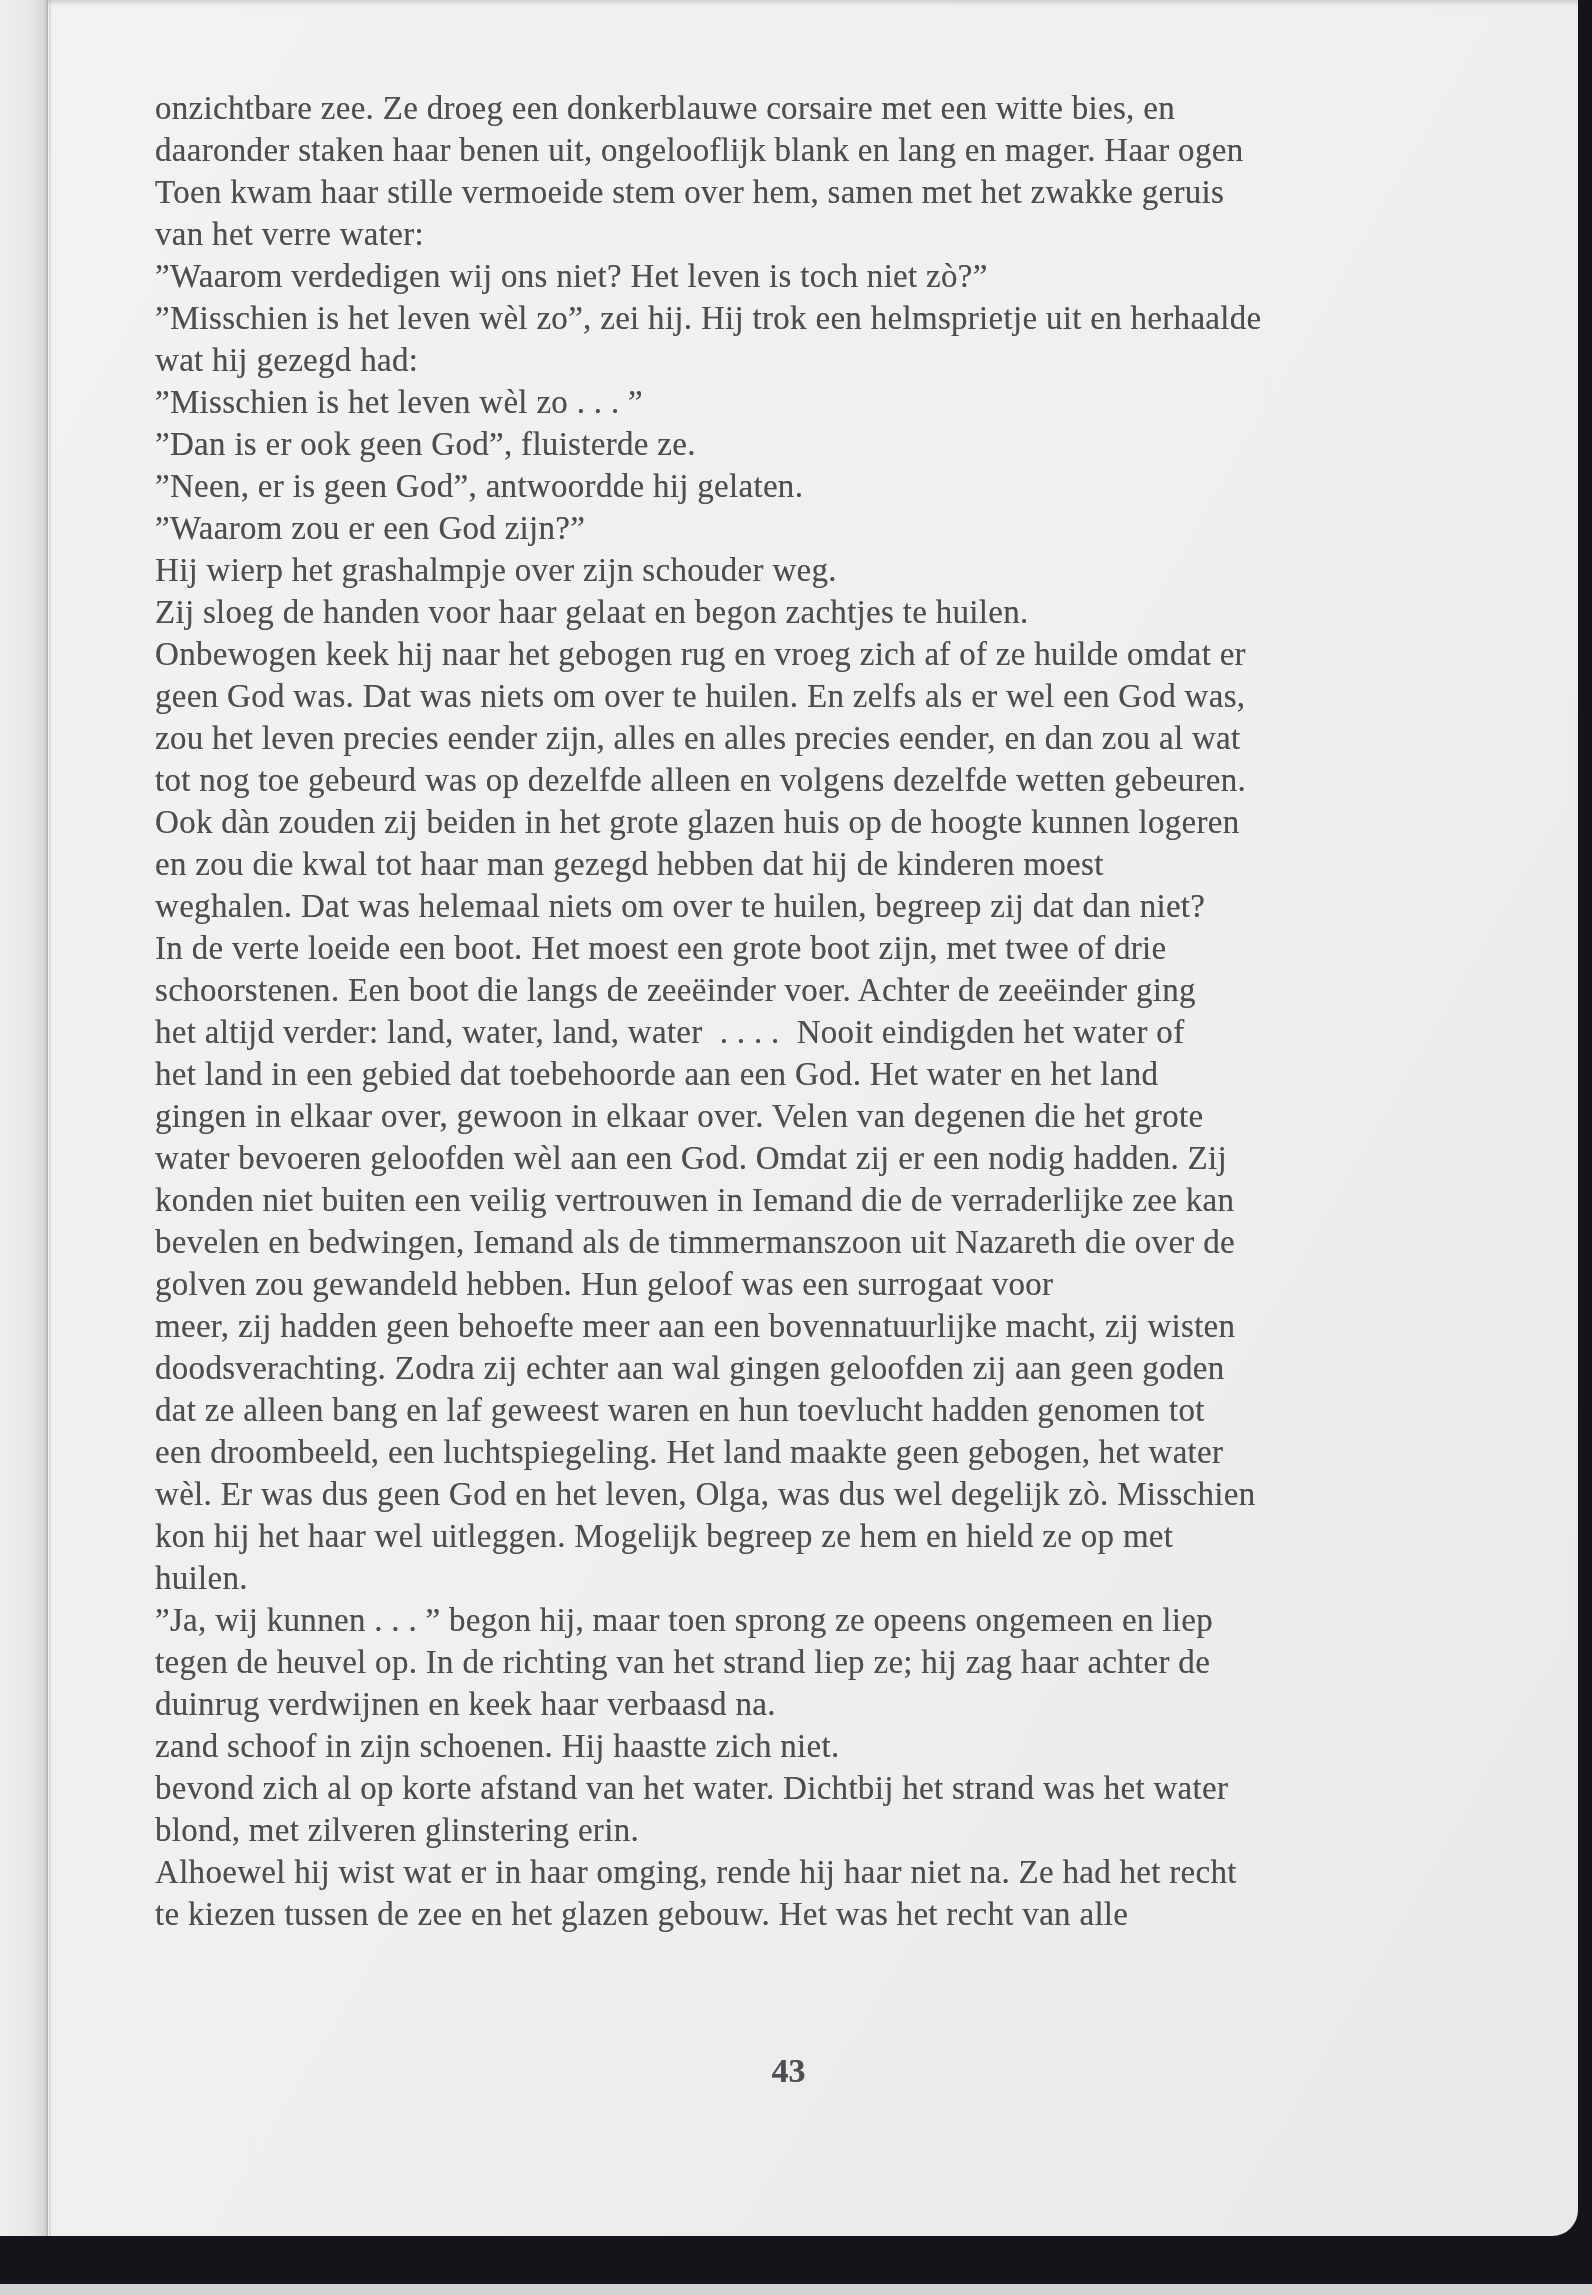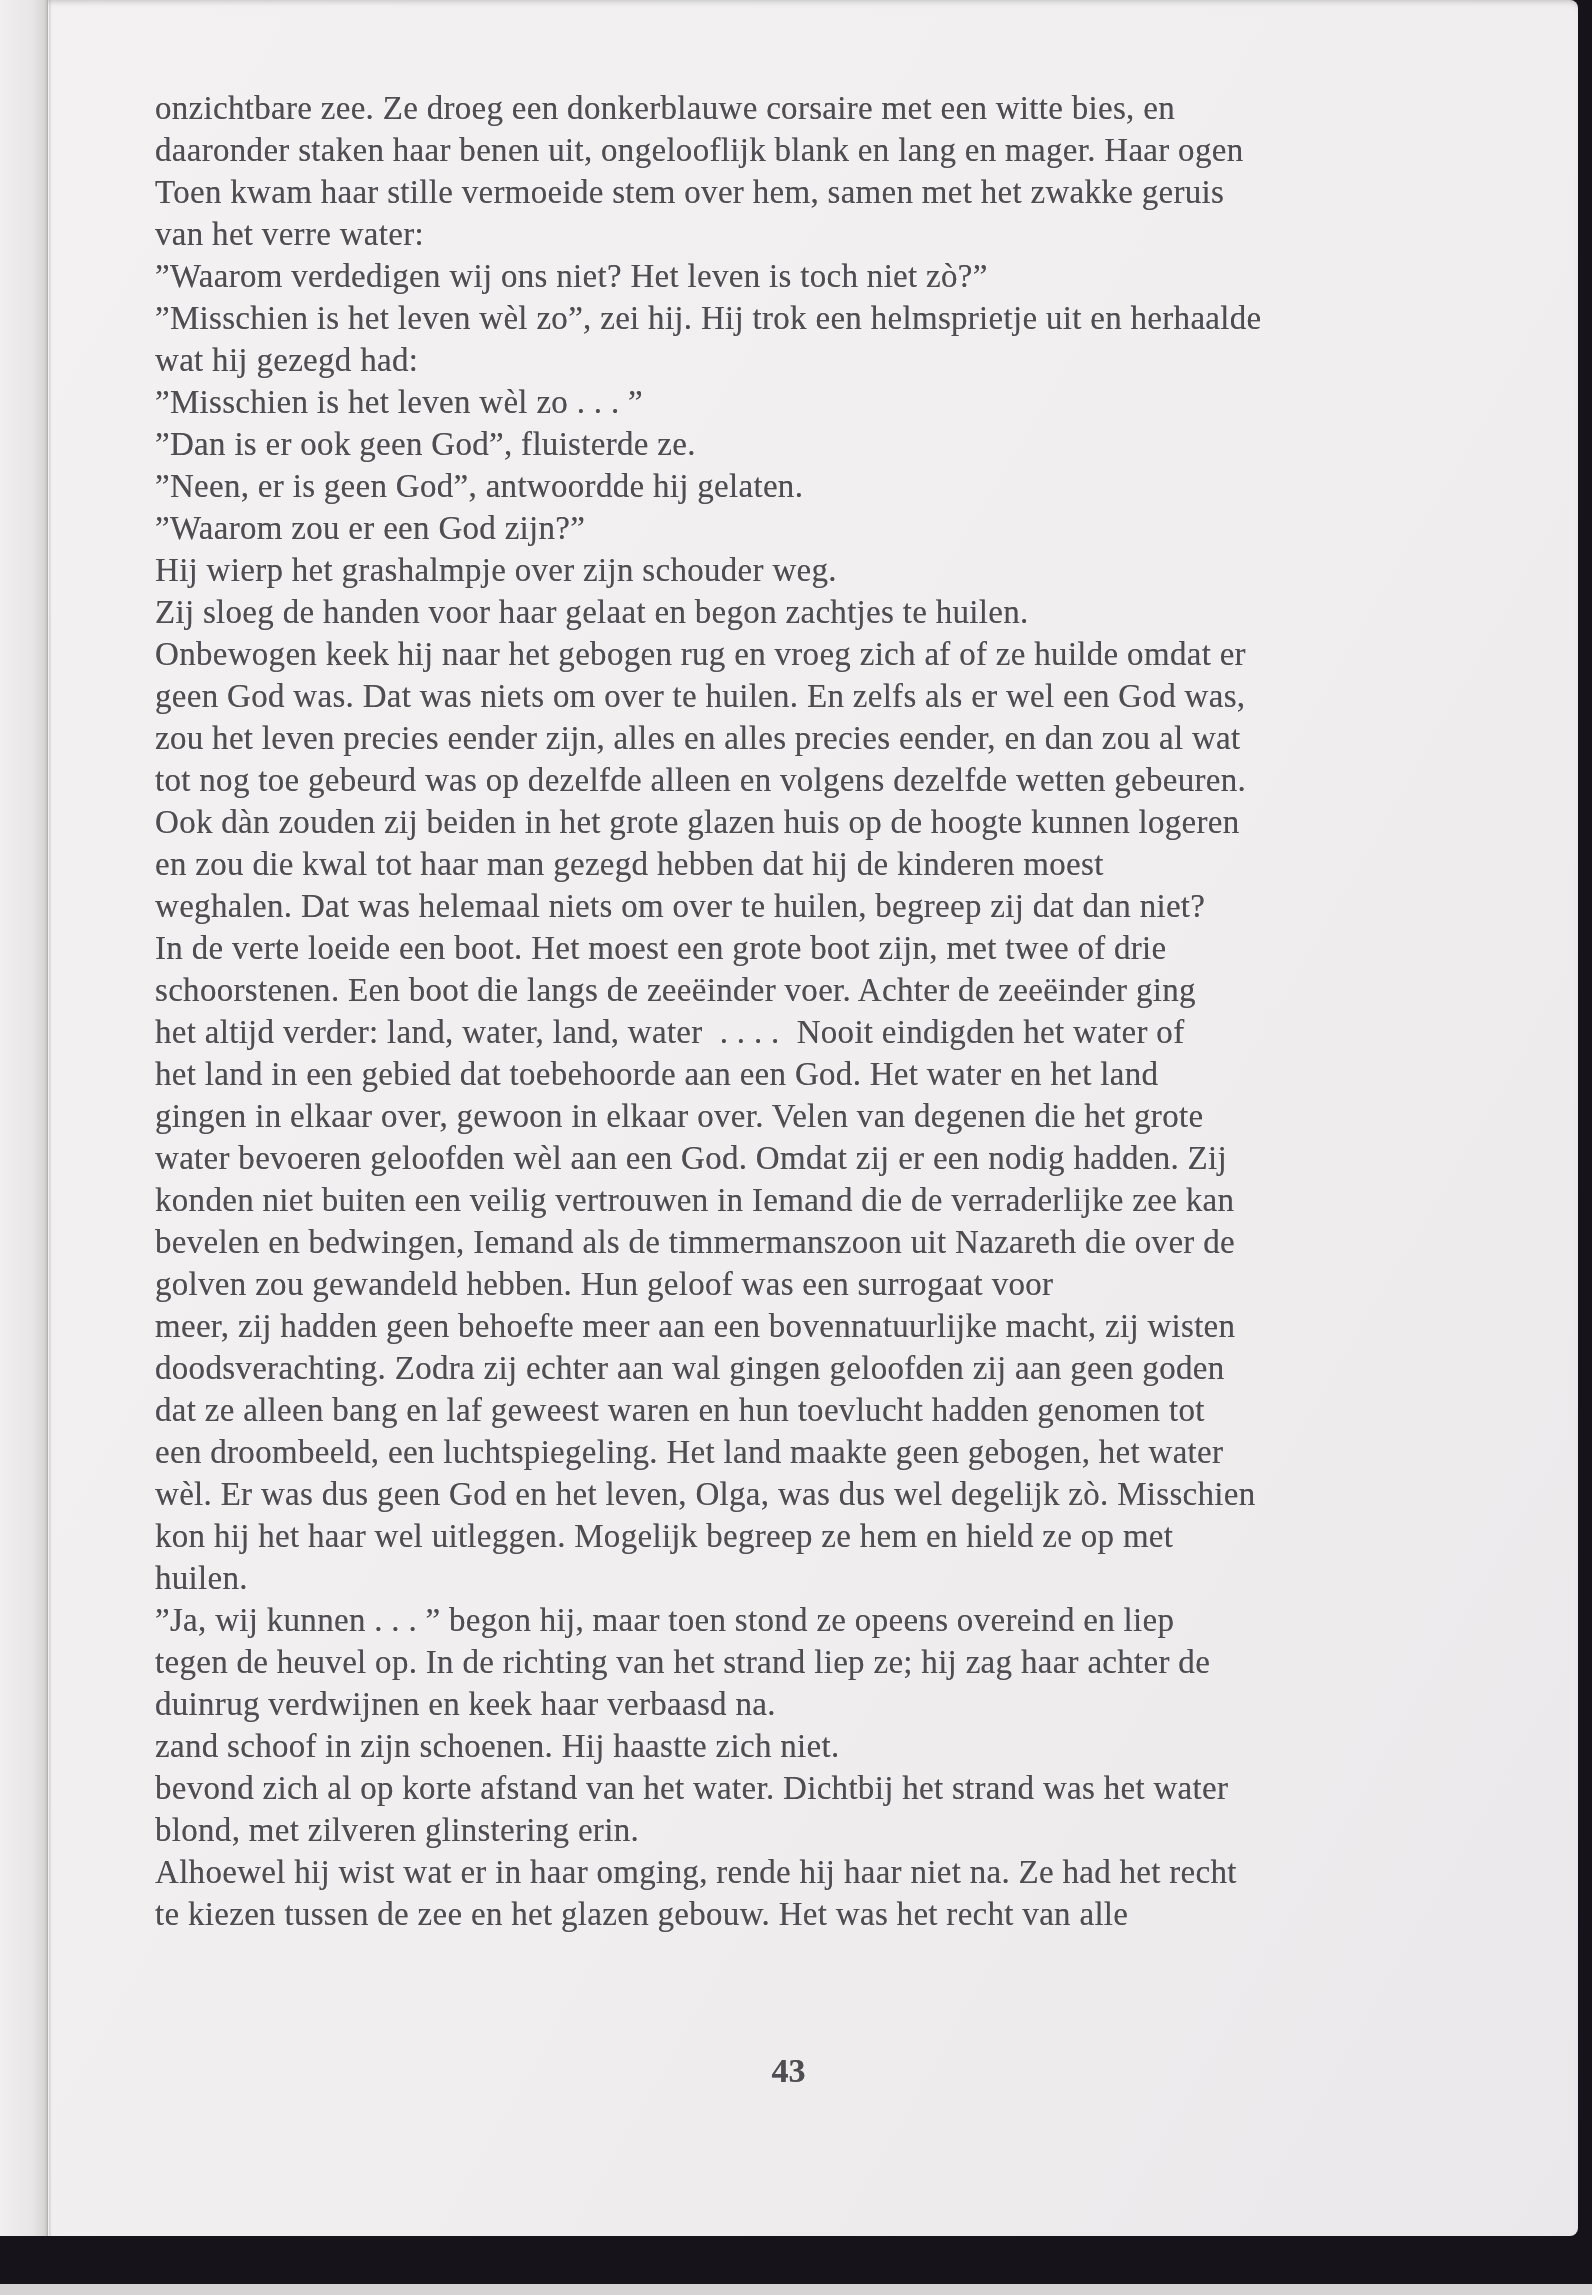--- a/index.html
+++ b/index.html
@@ -19,21 +19,20 @@
   }
   .bottom-strip {
     position: absolute; left: 0; right: 0; bottom: 0; height: 11.2px;
     background: var(--bottom_strip, #d6d3d4);
   }
   .sheet {
     position: absolute; left: 0; top: 0; right: 14px; bottom: 59px;
     background: linear-gradient(120deg, #f3f1f1 0%, var(--paper, #f0eeee) 55%, #eae8ea 100%);
     border-bottom-right-radius: 26px;
     box-shadow: inset 0 5.2px 7px -5.2px rgba(120,118,120,0.55);
-    border-radius: 8px;
   }
   .left-strip {
     position: absolute; left: 0; top: 0; bottom: 0; width: 47px;
     background: linear-gradient(to right, #f1efef 0%, #e7e5e5 70%, #d8d5d5 94%, #c4c1c1 100%);
     border-right: 1.7px solid #b3b0b0;
   }
   .left-strip::after {
     content: "";
     position: absolute; right: -5.2px; top: 0; bottom: 0; width: 3.5px;
     background: linear-gradient(to right, rgba(160,157,157,0.35), rgba(240,238,238,0));
@@ -97,21 +96,21 @@
         <div class="line">konden niet buiten een veilig vertrouwen in Iemand die de verraderlijke zee kan</div>
         <div class="line">bevelen en bedwingen, Iemand als de timmermanszoon uit Nazareth die over de</div>
         <div class="line">golven zou gewandeld hebben. Hun geloof was een surrogaat voor</div>
         <div class="line">meer, zij hadden geen behoefte meer aan een bovennatuurlijke macht, zij wisten</div>
         <div class="line">doodsverachting. Zodra zij echter aan wal gingen geloofden zij aan geen goden</div>
         <div class="line">dat ze alleen bang en laf geweest waren en hun toevlucht hadden genomen tot</div>
         <div class="line">een droombeeld, een luchtspiegeling. Het land maakte geen gebogen, het water</div>
         <div class="line">wèl. Er was dus geen God en het leven, Olga, was dus wel degelijk zò. Misschien</div>
         <div class="line">kon hij het haar wel uitleggen. Mogelijk begreep ze hem en hield ze op met</div>
         <div class="line">huilen.</div>
-        <div class="line">”Ja, wij kunnen . . . ” begon hij, maar toen stond ze opeens overeind en liep</div>
+        <div class="line">”Ja, wij kunnen . . . ” begon hij, maar toen sprong ze opeens ongemeen en liep</div>
         <div class="line">tegen de heuvel op. In de richting van het strand liep ze; hij zag haar achter de</div>
         <div class="line">duinrug verdwijnen en keek haar verbaasd na.</div>
         <div class="line">zand schoof in zijn schoenen. Hij haastte zich niet.</div>
         <div class="line">bevond zich al op korte afstand van het water. Dichtbij het strand was het water</div>
         <div class="line">blond, met zilveren glinstering erin.</div>
         <div class="line">Alhoewel hij wist wat er in haar omging, rende hij haar niet na. Ze had het recht</div>
         <div class="line">te kiezen tussen de zee en het glazen gebouw. Het was het recht van alle</div>
       </div>
     <div class="page-number">43</div>
   </div>

